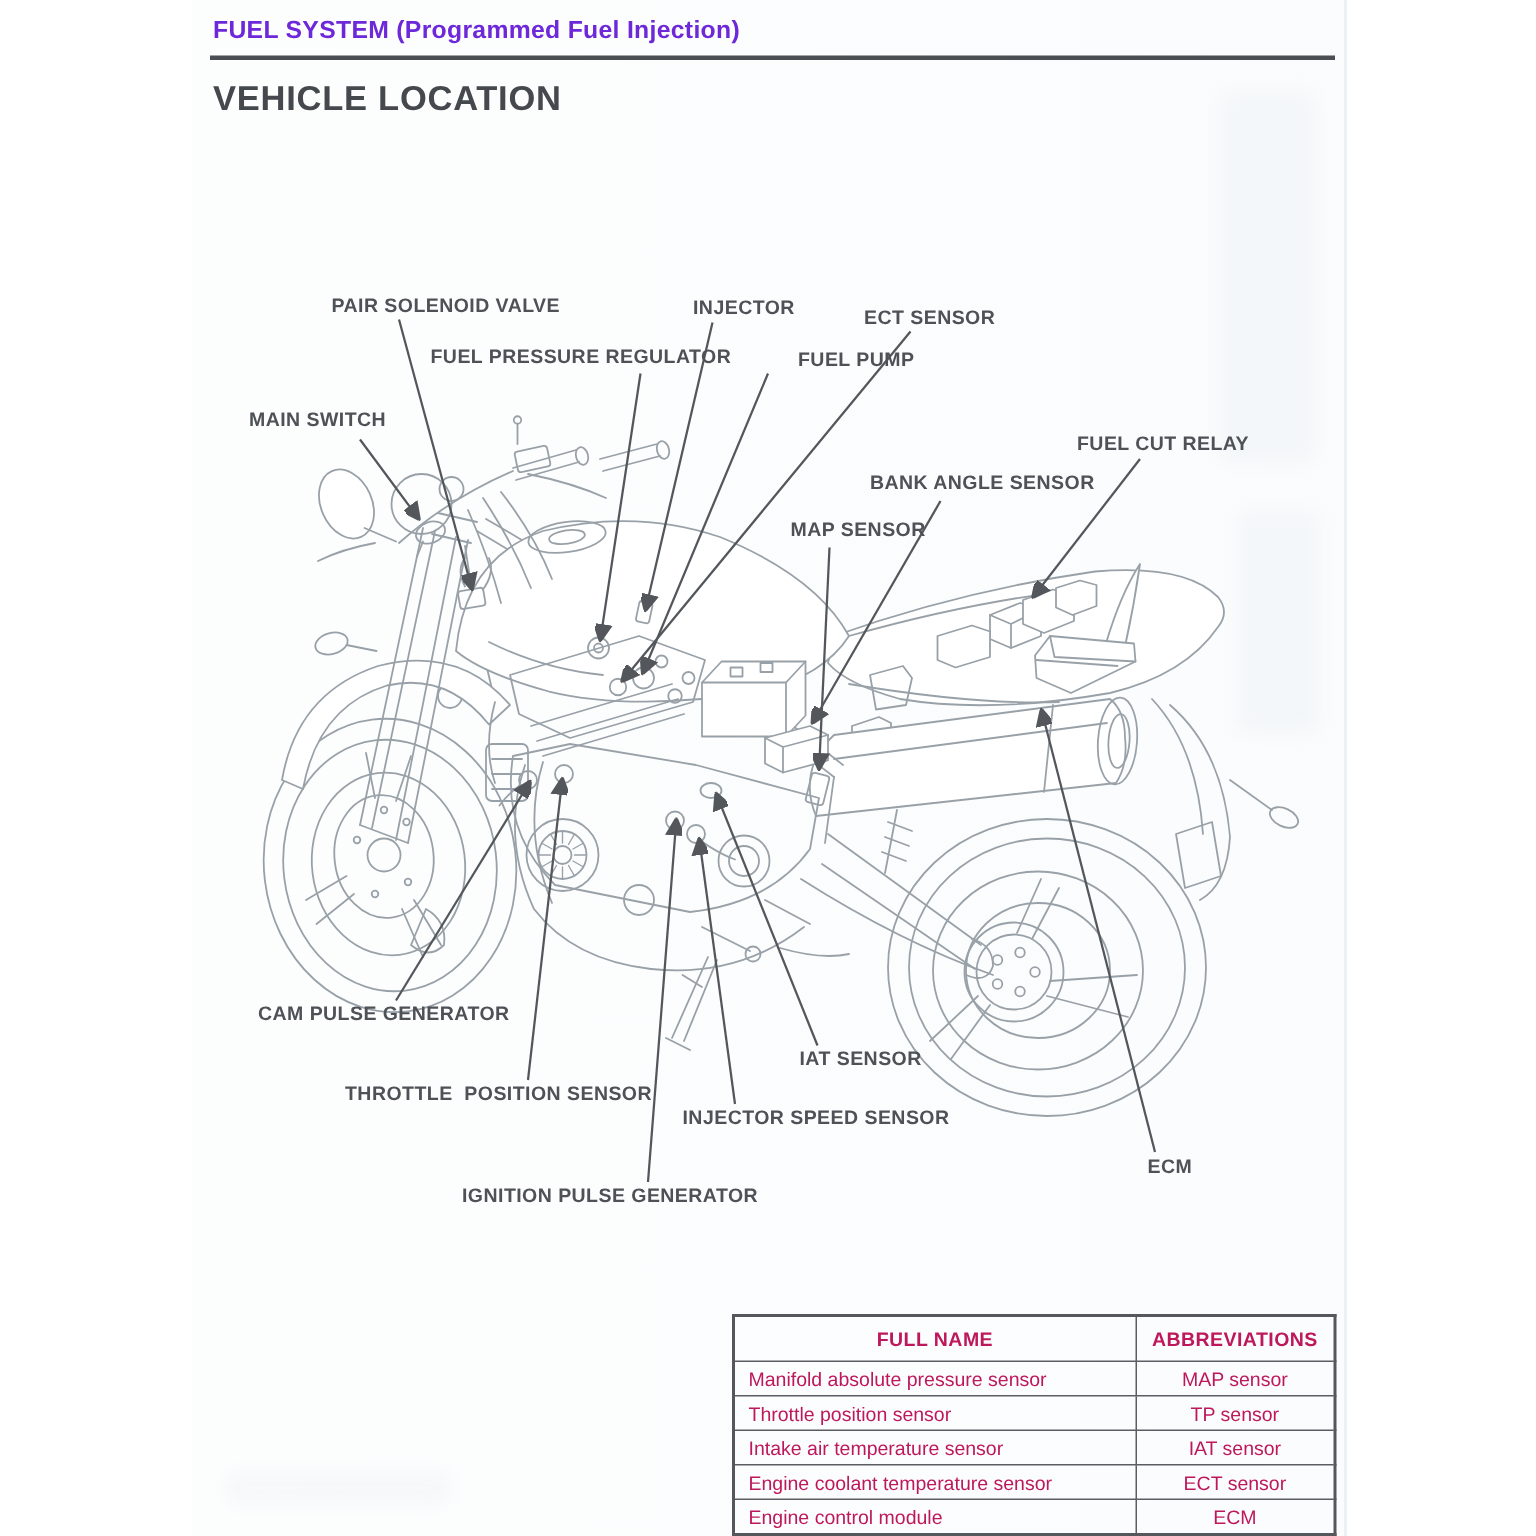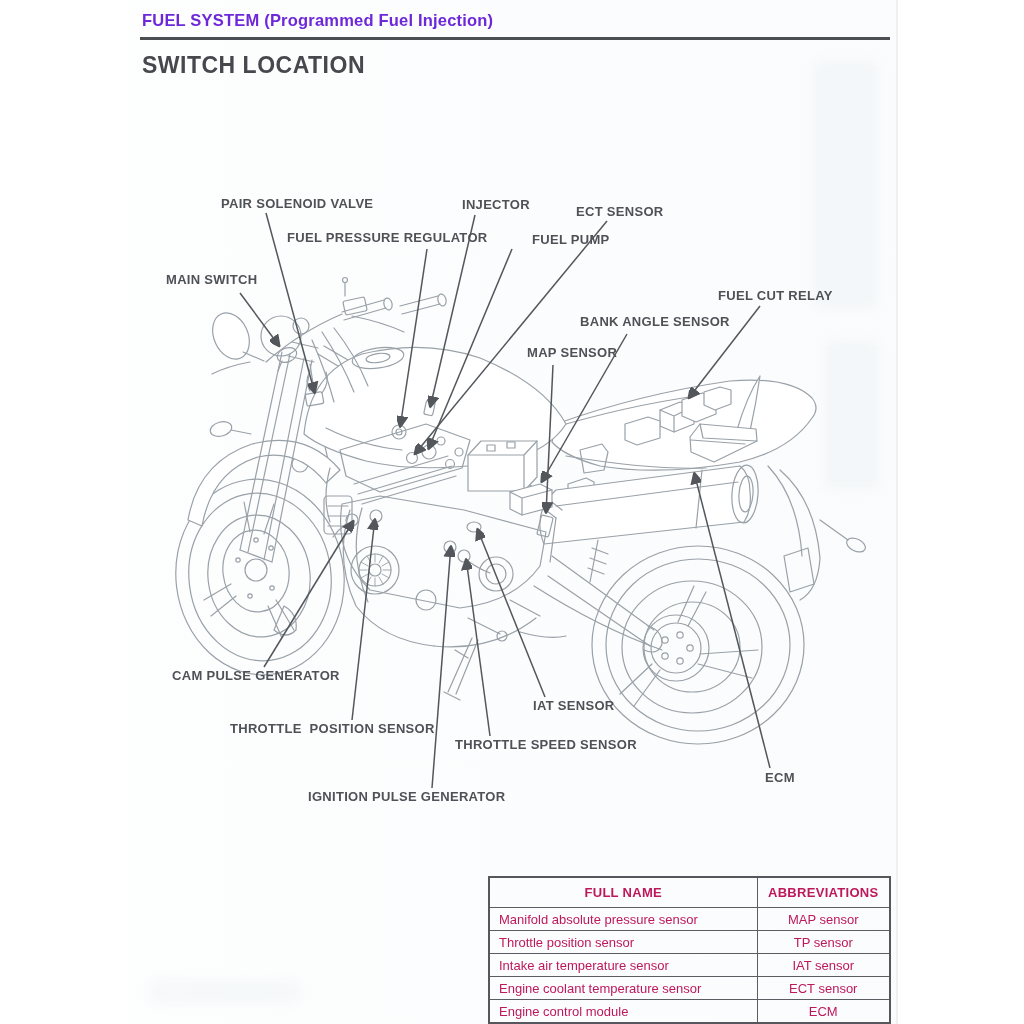--- a/index.html
+++ b/index.html
@@ -35,21 +35,21 @@
 
 <div class="page">
   <div class="tint"></div>
   <div class="scan-edge"></div>
   <div class="ghost" style="left:812px;top:60px;width:66px;height:250px;"></div>
   <div class="ghost" style="left:824px;top:340px;width:56px;height:150px;"></div>
   <div class="ghost" style="left:150px;top:980px;width:150px;height:24px;"></div>
 
   <div class="doc-header">FUEL SYSTEM (Programmed Fuel Injection)</div>
   <div class="rule"></div>
-  <div class="doc-title">SWITCH LOCATION</div>
+  <div class="doc-title">VEHICLE LOCATION</div>
 
   <svg class="art" width="1024" height="1024" viewBox="0 0 1024 1024">
     <defs>
       <marker id="arrow" markerWidth="7.5" markerHeight="7.5" refX="8" refY="4.5" orient="auto">
         <path d="M0 0 L9 4.5 L0 9 Z" fill="#53575c"></path>
       </marker>
     </defs>
 
     <g stroke="#99a1a8" fill="none" stroke-width="1.2" stroke-linecap="round" stroke-linejoin="round">
 
@@ -255,21 +255,21 @@
   <div class="callout" style="left:576px;top:204px;">ECT SENSOR</div>
   <div class="callout" style="left:287px;top:230px;">FUEL PRESSURE REGULATOR</div>
   <div class="callout" style="left:490px;top:232px;padding-left:42px;">FUEL PUMP</div>
   <div class="callout" style="left:166px;top:272px;">MAIN SWITCH</div>
   <div class="callout" style="left:718px;top:288px;">FUEL CUT RELAY</div>
   <div class="callout" style="left:580px;top:314px;">BANK ANGLE SENSOR</div>
   <div class="callout" style="left:527px;top:345px;">MAP SENSOR</div>
   <div class="callout" style="left:172px;top:668px;">CAM PULSE GENERATOR</div>
   <div class="callout" style="left:230px;top:721px;">THROTTLE  POSITION SENSOR</div>
   <div class="callout" style="left:533px;top:698px;">IAT SENSOR</div>
-  <div class="callout" style="left:455px;top:737px;">THROTTLE SPEED SENSOR</div>
+  <div class="callout" style="left:455px;top:737px;">INJECTOR SPEED SENSOR</div>
   <div class="callout" style="left:308px;top:789px;">IGNITION PULSE GENERATOR</div>
   <div class="callout" style="left:765px;top:770px;">ECM</div>
 
   <table class="abbr-table">
     <colgroup>
         <col class="col-full">
         <col class="col-abbr">
       </colgroup>
     <thead>
       <tr>

